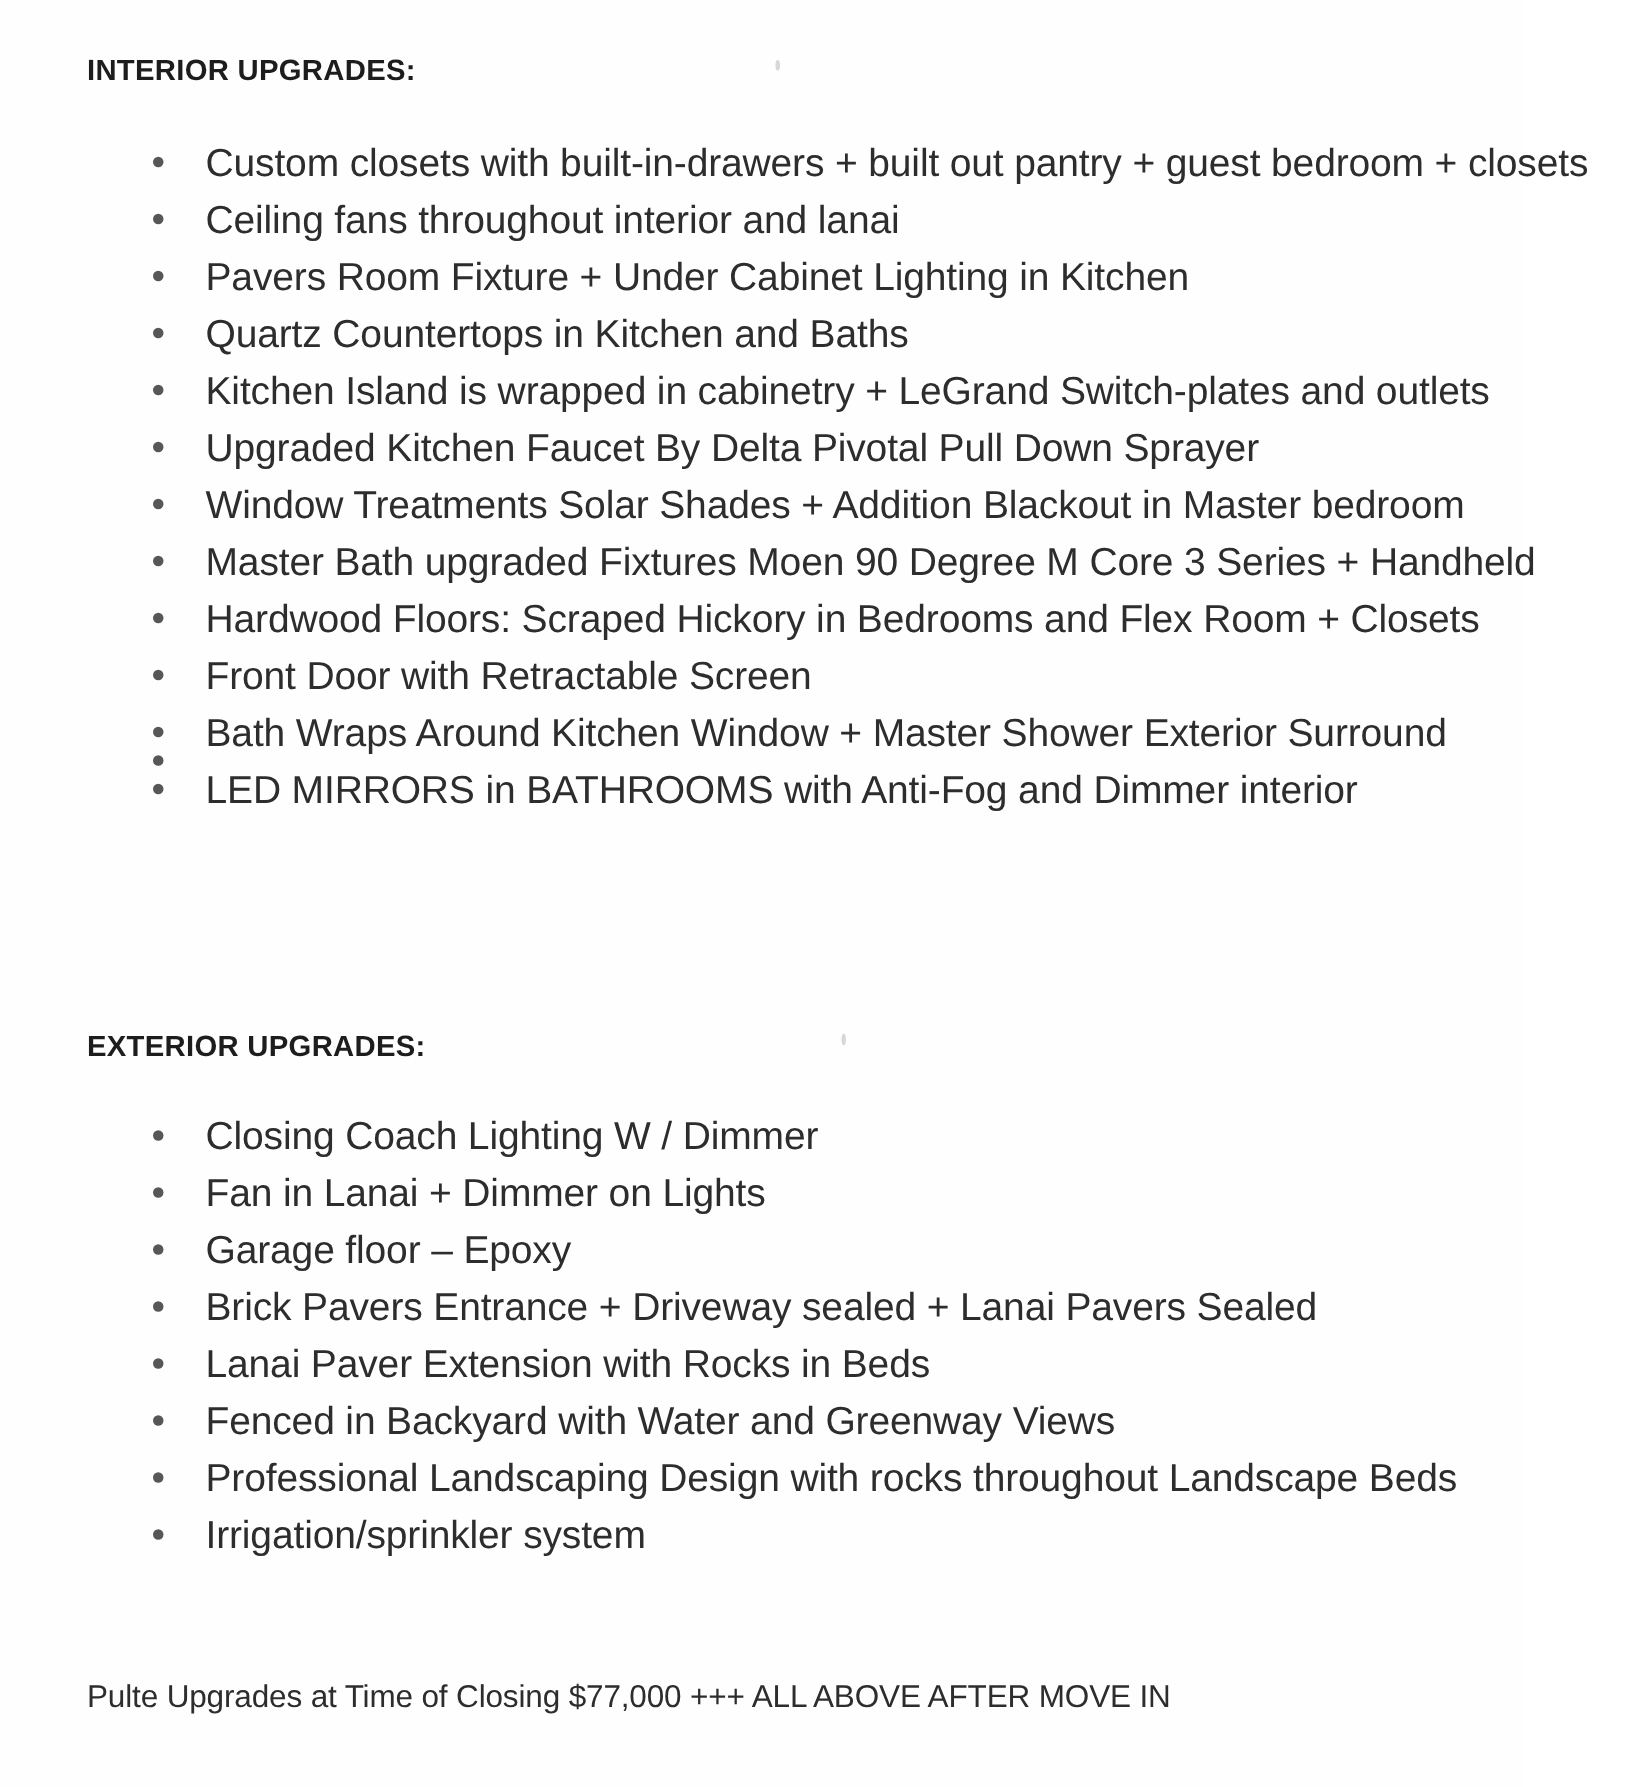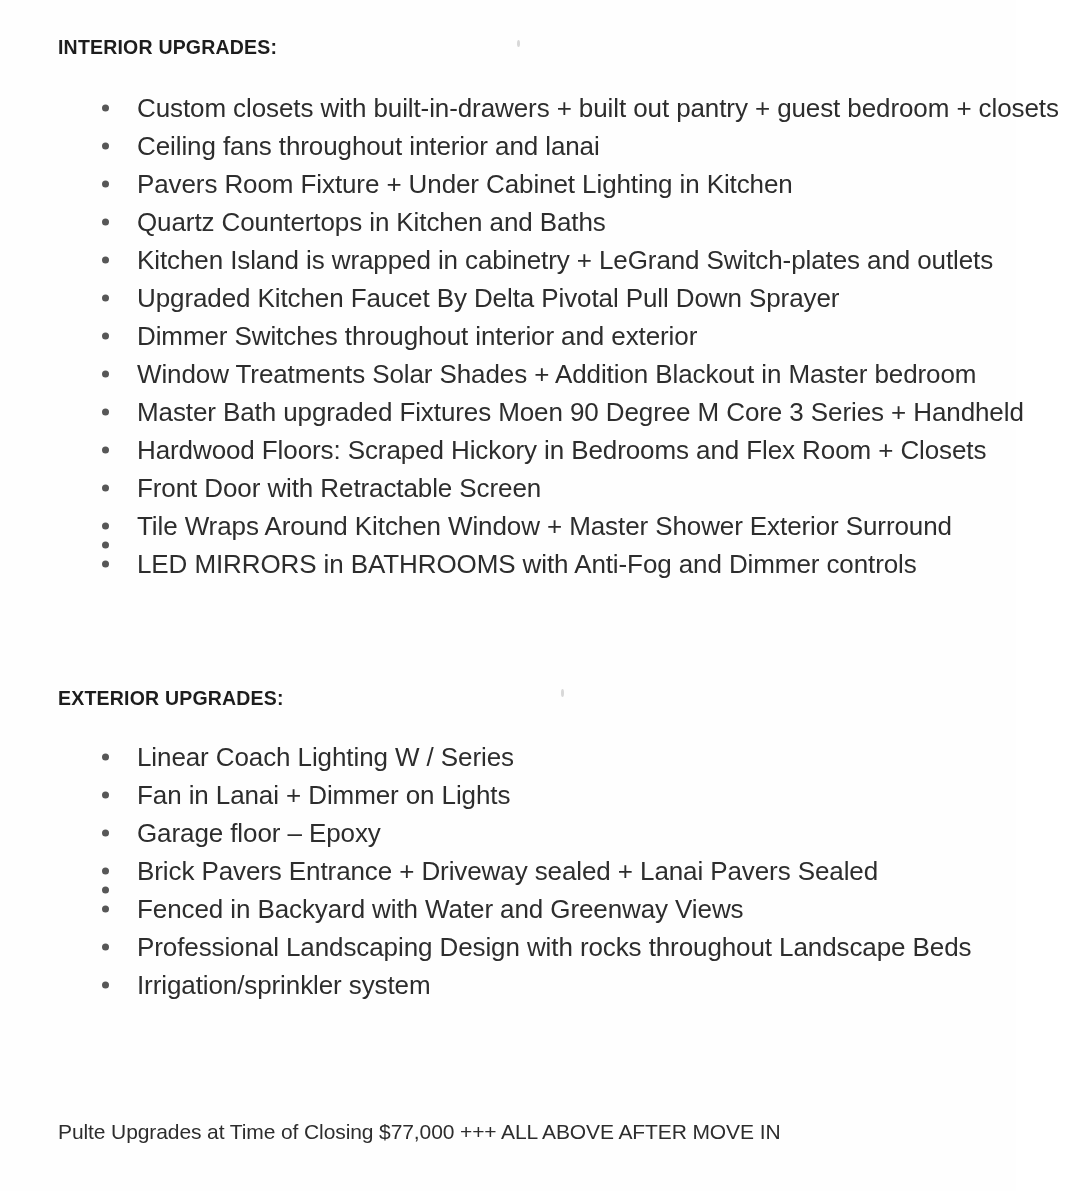--- a/index.html
+++ b/index.html
@@ -99,38 +99,37 @@
 
   <h2 class="section-heading" id="interior-heading">INTERIOR UPGRADES:</h2>
 
   <ul class="bullet-list" id="interior-list">
       <li class="bullet-item"><span class="bullet-dot"></span><span class="bullet-text">Custom closets with built-in-drawers + built out pantry + guest bedroom + closets</span></li>
       <li class="bullet-item"><span class="bullet-dot"></span><span class="bullet-text">Ceiling fans throughout interior and lanai</span></li>
       <li class="bullet-item"><span class="bullet-dot"></span><span class="bullet-text">Pavers Room Fixture + Under Cabinet Lighting in Kitchen</span></li>
       <li class="bullet-item"><span class="bullet-dot"></span><span class="bullet-text">Quartz Countertops in Kitchen and Baths</span></li>
       <li class="bullet-item"><span class="bullet-dot"></span><span class="bullet-text">Kitchen Island is wrapped in cabinetry + LeGrand Switch-plates and outlets</span></li>
       <li class="bullet-item"><span class="bullet-dot"></span><span class="bullet-text">Upgraded Kitchen Faucet By Delta Pivotal Pull Down Sprayer</span></li>
-      <li class="bullet-item"><span class="bullet-dot"></span><span class="bullet-text">Dimmer Switches throughout interior and exterior</span></li>
       <li class="bullet-item"><span class="bullet-dot"></span><span class="bullet-text">Window Treatments Solar Shades + Addition Blackout in Master bedroom</span></li>
       <li class="bullet-item"><span class="bullet-dot"></span><span class="bullet-text">Master Bath upgraded Fixtures Moen 90 Degree M Core 3 Series + Handheld</span></li>
       <li class="bullet-item"><span class="bullet-dot"></span><span class="bullet-text">Hardwood Floors: Scraped Hickory in Bedrooms and Flex Room + Closets</span></li>
       <li class="bullet-item"><span class="bullet-dot"></span><span class="bullet-text">Front Door with Retractable Screen</span></li>
-      <li class="bullet-item"><span class="bullet-dot"></span><span class="bullet-text">Tile Wraps Around Kitchen Window + Master Shower Exterior Surround</span></li>
+      <li class="bullet-item"><span class="bullet-dot"></span><span class="bullet-text">Bath Wraps Around Kitchen Window + Master Shower Exterior Surround</span></li>
       <li class="bullet-item"><span class="bullet-dot"></span></li>
-      <li class="bullet-item"><span class="bullet-dot"></span><span class="bullet-text">LED MIRRORS in BATHROOMS with Anti-Fog and Dimmer controls</span></li>
+      <li class="bullet-item"><span class="bullet-dot"></span><span class="bullet-text">LED MIRRORS in BATHROOMS with Anti-Fog and Dimmer interior</span></li>
     </ul>
 
   <h2 class="section-heading" id="exterior-heading">EXTERIOR UPGRADES:</h2>
 
   <ul class="bullet-list" id="exterior-list">
-      <li class="bullet-item"><span class="bullet-dot"></span><span class="bullet-text">Linear Coach Lighting W / Series</span></li>
+      <li class="bullet-item"><span class="bullet-dot"></span><span class="bullet-text">Closing Coach Lighting W / Dimmer</span></li>
       <li class="bullet-item"><span class="bullet-dot"></span><span class="bullet-text">Fan in Lanai + Dimmer on Lights</span></li>
       <li class="bullet-item"><span class="bullet-dot"></span><span class="bullet-text">Garage floor – Epoxy</span></li>
       <li class="bullet-item"><span class="bullet-dot"></span><span class="bullet-text">Brick Pavers Entrance + Driveway sealed + Lanai Pavers Sealed</span></li>
-      <li class="bullet-item"><span class="bullet-dot"></span></li>
+      <li class="bullet-item"><span class="bullet-dot"></span><span class="bullet-text">Lanai Paver Extension with Rocks in Beds</span></li>
       <li class="bullet-item"><span class="bullet-dot"></span><span class="bullet-text">Fenced in Backyard with Water and Greenway Views</span></li>
       <li class="bullet-item"><span class="bullet-dot"></span><span class="bullet-text">Professional Landscaping Design with rocks throughout Landscape Beds</span></li>
       <li class="bullet-item"><span class="bullet-dot"></span><span class="bullet-text">Irrigation/sprinkler system</span></li>
     </ul>
 
   <p class="footer-line" id="closing-note">Pulte Upgrades at Time of Closing $77,000 +++ ALL ABOVE AFTER MOVE IN</p>
 
 </div>
 
 </body></html>

